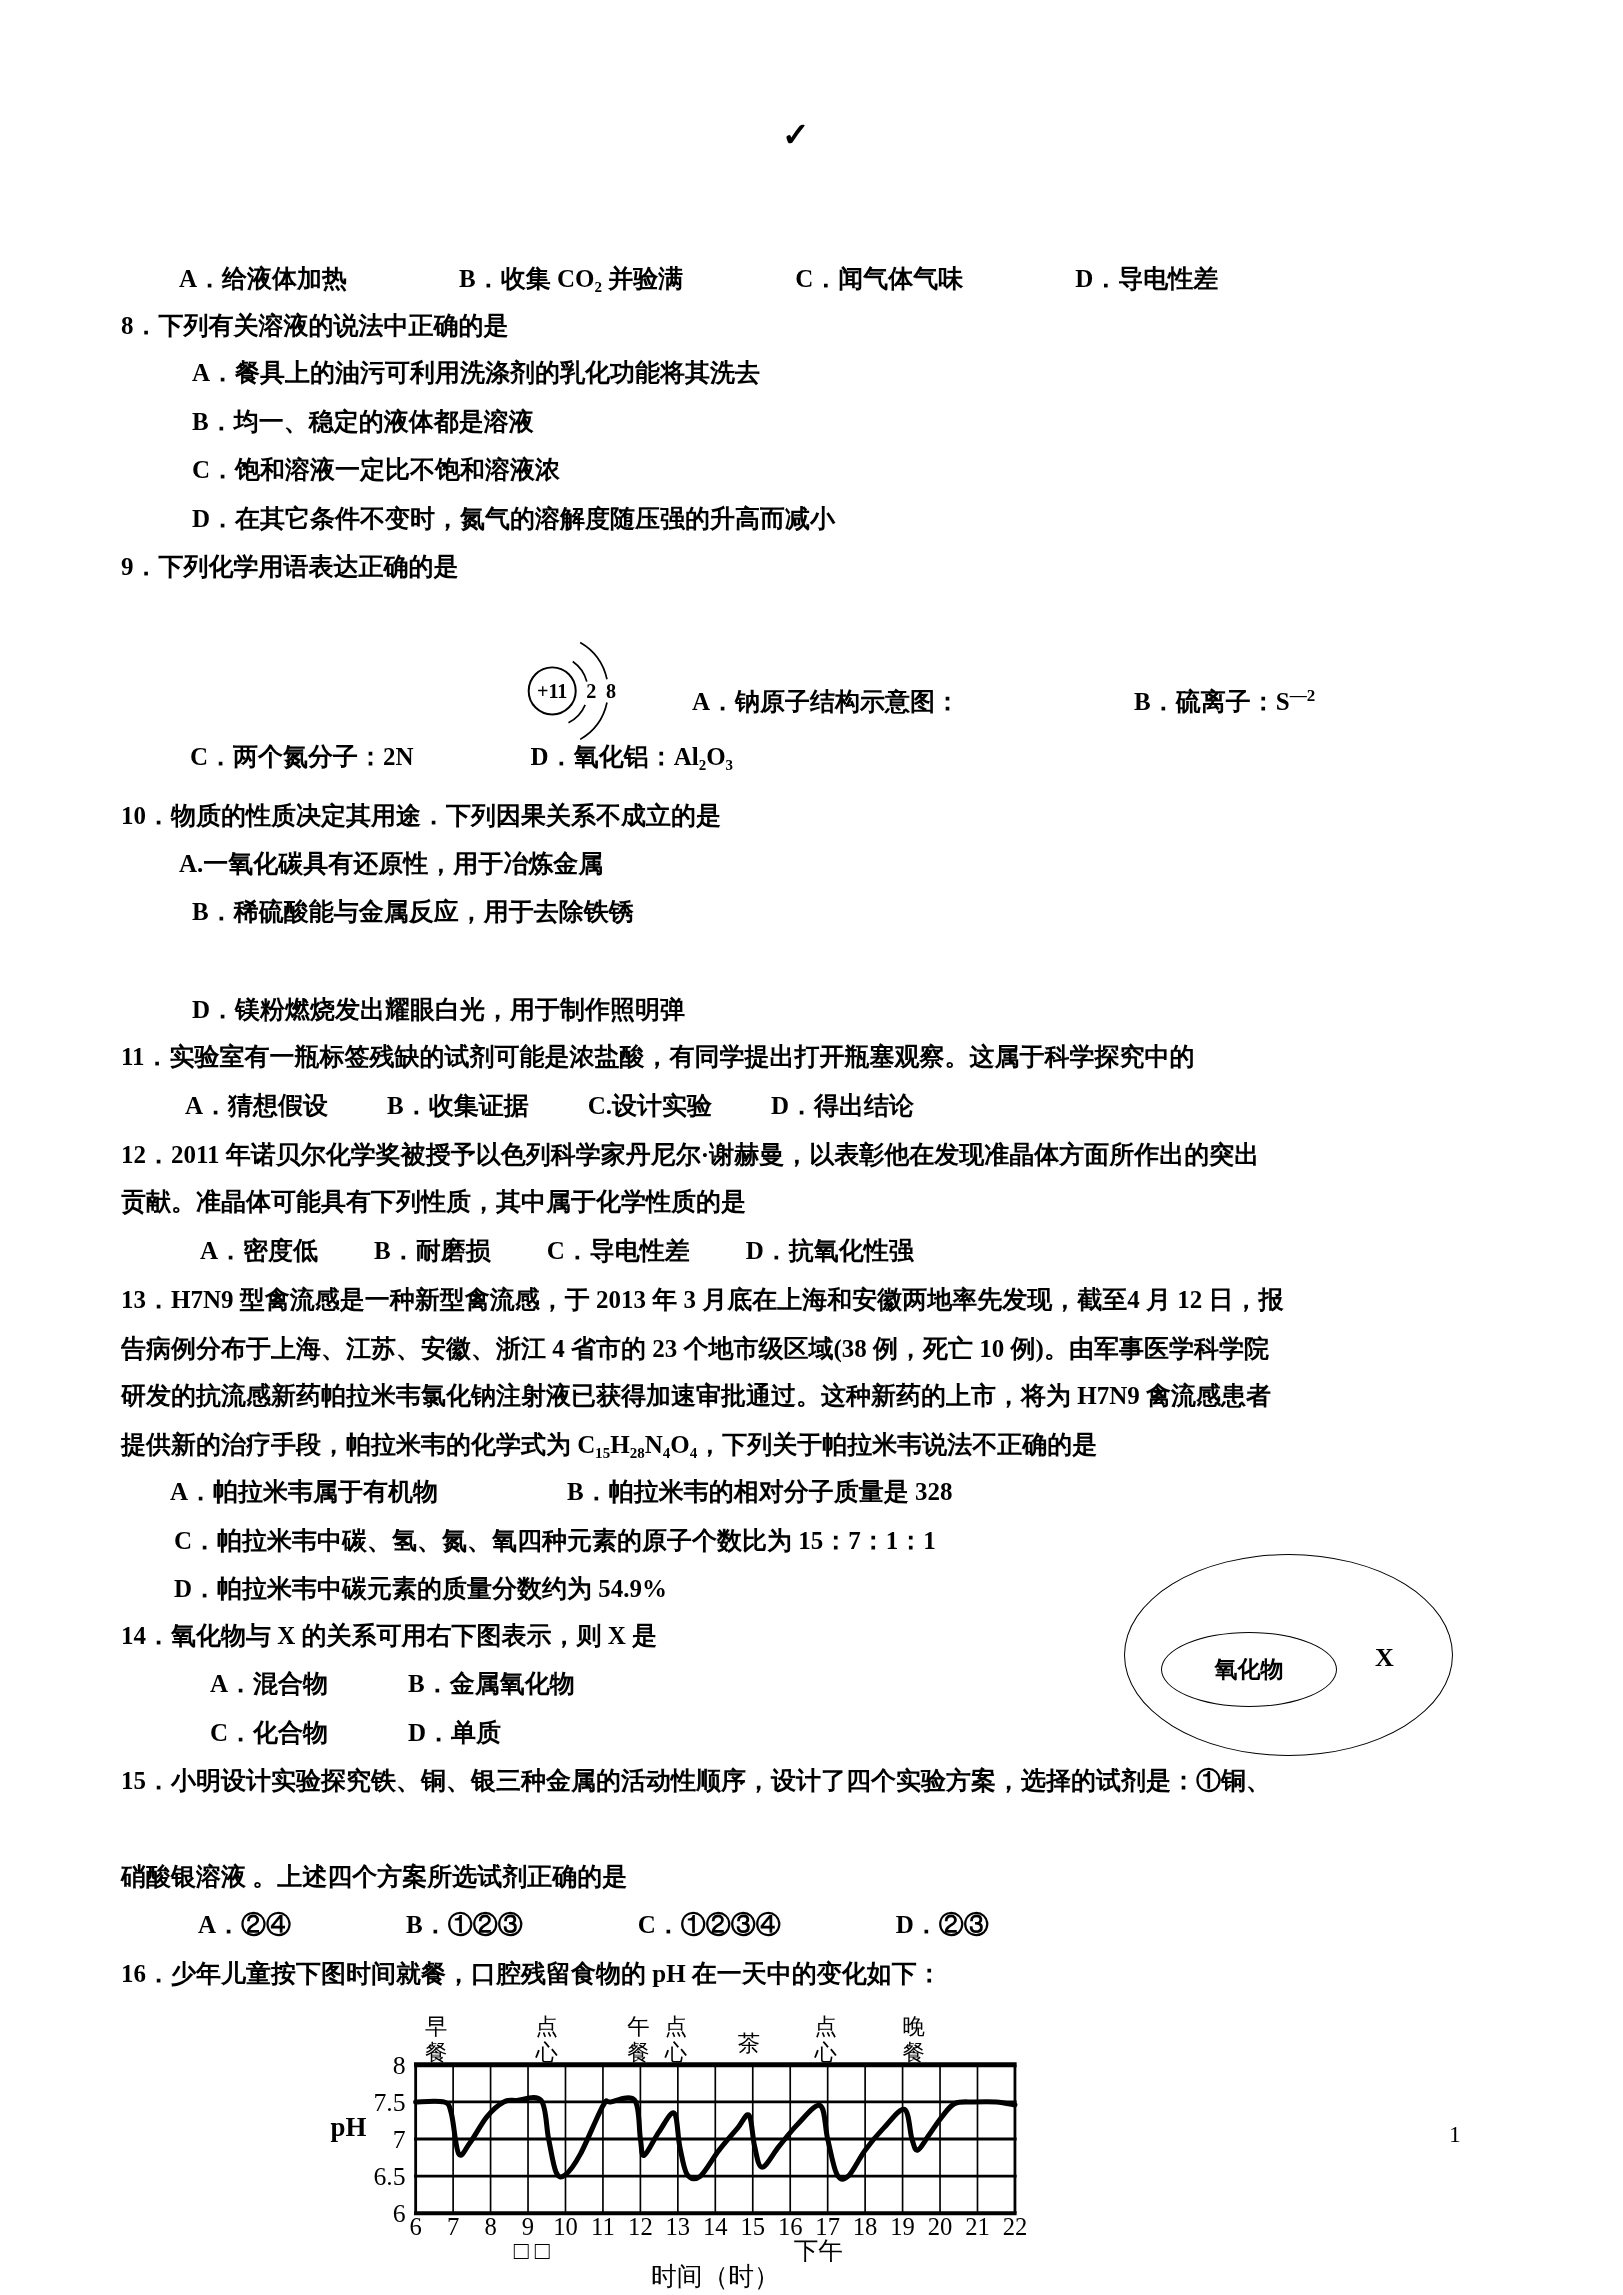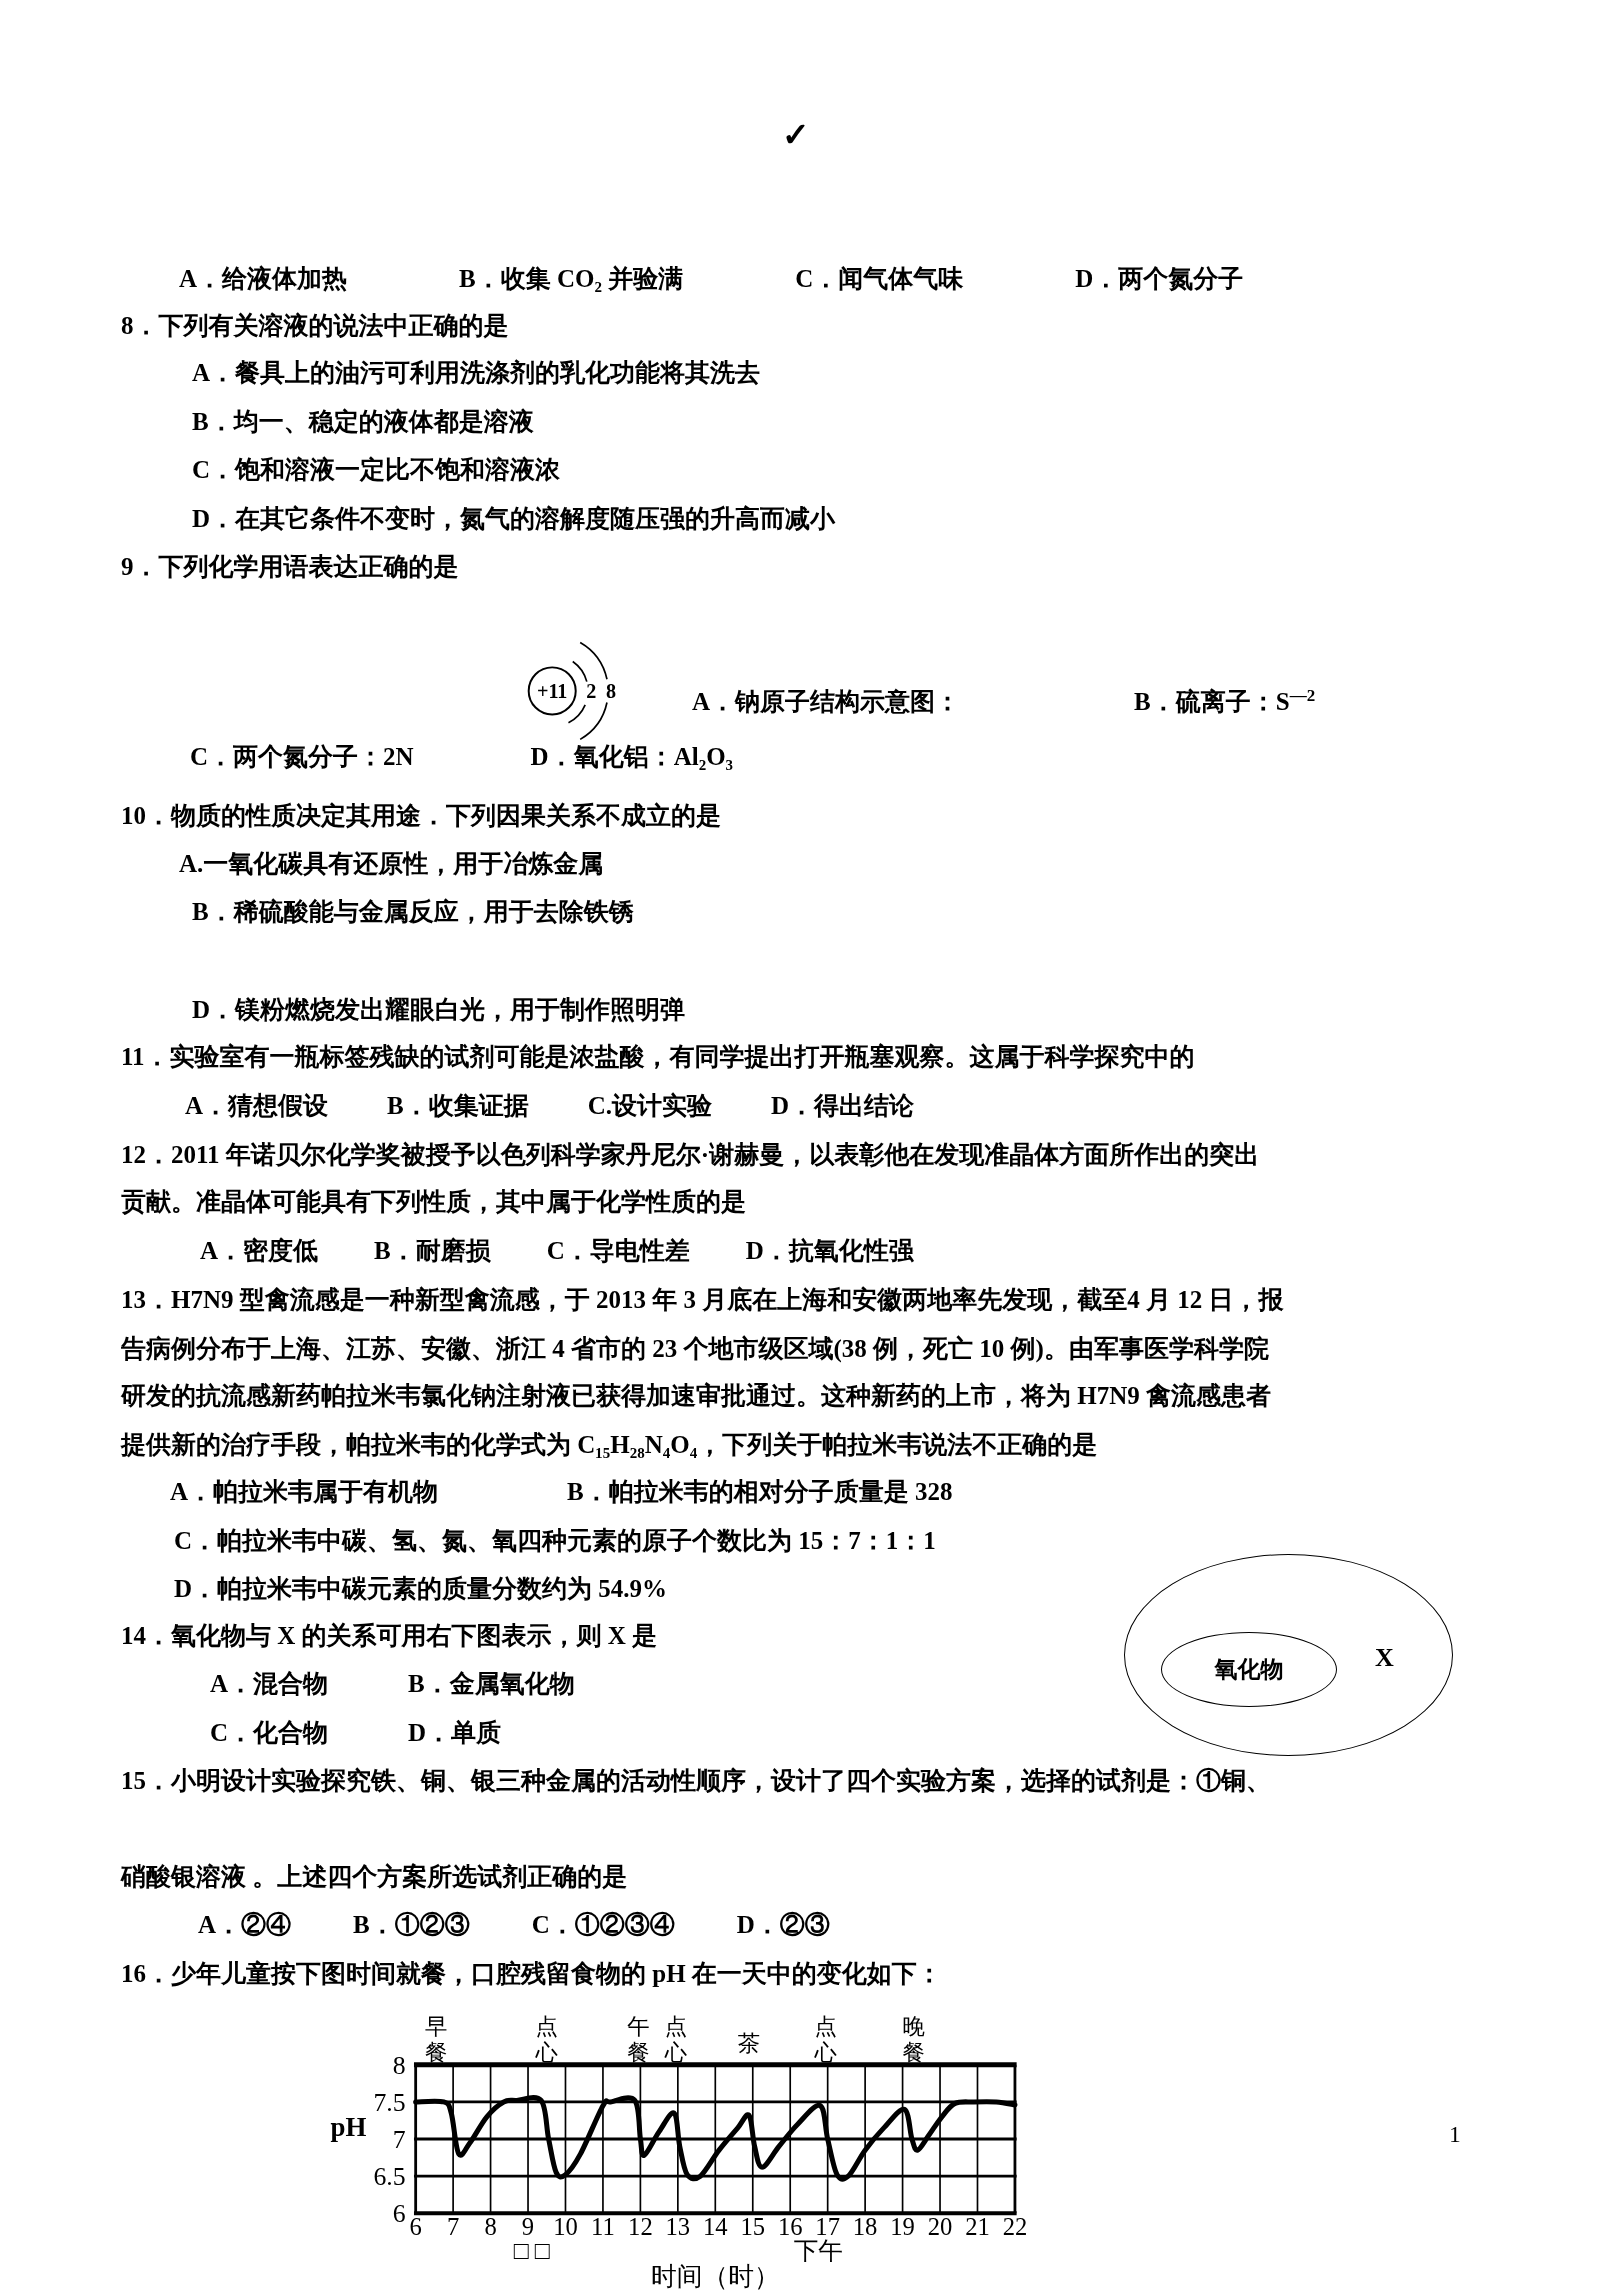--- a/index.html
+++ b/index.html
@@ -2,21 +2,21 @@
 <html style="font-size:9px"><head>
 <meta charset="utf-8">
 <style>
   html,body{margin:0;padding:0;background:#888;}
   .page{
     position:relative;width:1623px;height:2295px;background:#fff;margin:0 auto;
     font-family:"Liberation Serif","DejaVu Serif",serif;color:#000;overflow:hidden;
   }
   .ln{position:absolute;font-size:25px;line-height:35px;white-space:nowrap;font-weight:bold;}
   .row{display:flex;align-items:baseline;}
-  .g105{gap:59px}.g170{gap:56px}.g200{gap:112px}.g205{gap:62px}
+  .g105{gap:59px}.g170{gap:56px}.g200{gap:112px}.g205{gap:115px}
   .g230{gap:129px}.g285{gap:80px}.g310{gap:174px}.g380{gap:117px}
   sup{font-size:17px;}
   .checkmark{position:absolute;left:782px;top:115px;font-size:33px;font-weight:bold;}
   .page-number{position:absolute;left:1449px;top:2121px;font-size:23.5px;}
   
   .atom{position:absolute;left:513px;top:632px;}
   .atom text{font-family:"Liberation Serif","DejaVu Serif",serif;font-weight:600;fill:#000;}
   
   .venn{position:absolute;left:1124px;top:1554px;width:336px;height:207px;}
   .venn-outer{position:absolute;left:0;top:0;width:327px;height:200px;border:1.7px solid #000;border-radius:50%;}
@@ -31,21 +31,21 @@
 <body>
 
 <div class="page">
 
   <span class="checkmark">✓</span>
 
   <div class="ln row g200" style="top:261px;left:179px">
     <span>A．给液体加热</span>
     <span>B．收集 CO₂ 并验满</span>
     <span>C．闻气体气味</span>
-    <span>D．两个氮分子</span>
+    <span>D．导电性差</span>
   </div>
 
   <div class="ln" style="top:308px;left:121px">8．下列有关溶液的说法中正确的是</div>
   <div class="ln" style="top:355px;left:192px">A．餐具上的油污可利用洗涤剂的乳化功能将其洗去</div>
   <div class="ln" style="top:404px;left:192px">B．均一、稳定的液体都是溶液</div>
   <div class="ln" style="top:452px;left:192px">C．饱和溶液一定比不饱和溶液浓</div>
   <div class="ln" style="top:501px;left:192px">D．在其它条件不变时，氮气的溶解度随压强的升高而减小</div>
 
   <div class="ln" style="top:549px;left:121px">9．下列化学用语表达正确的是</div>
 

